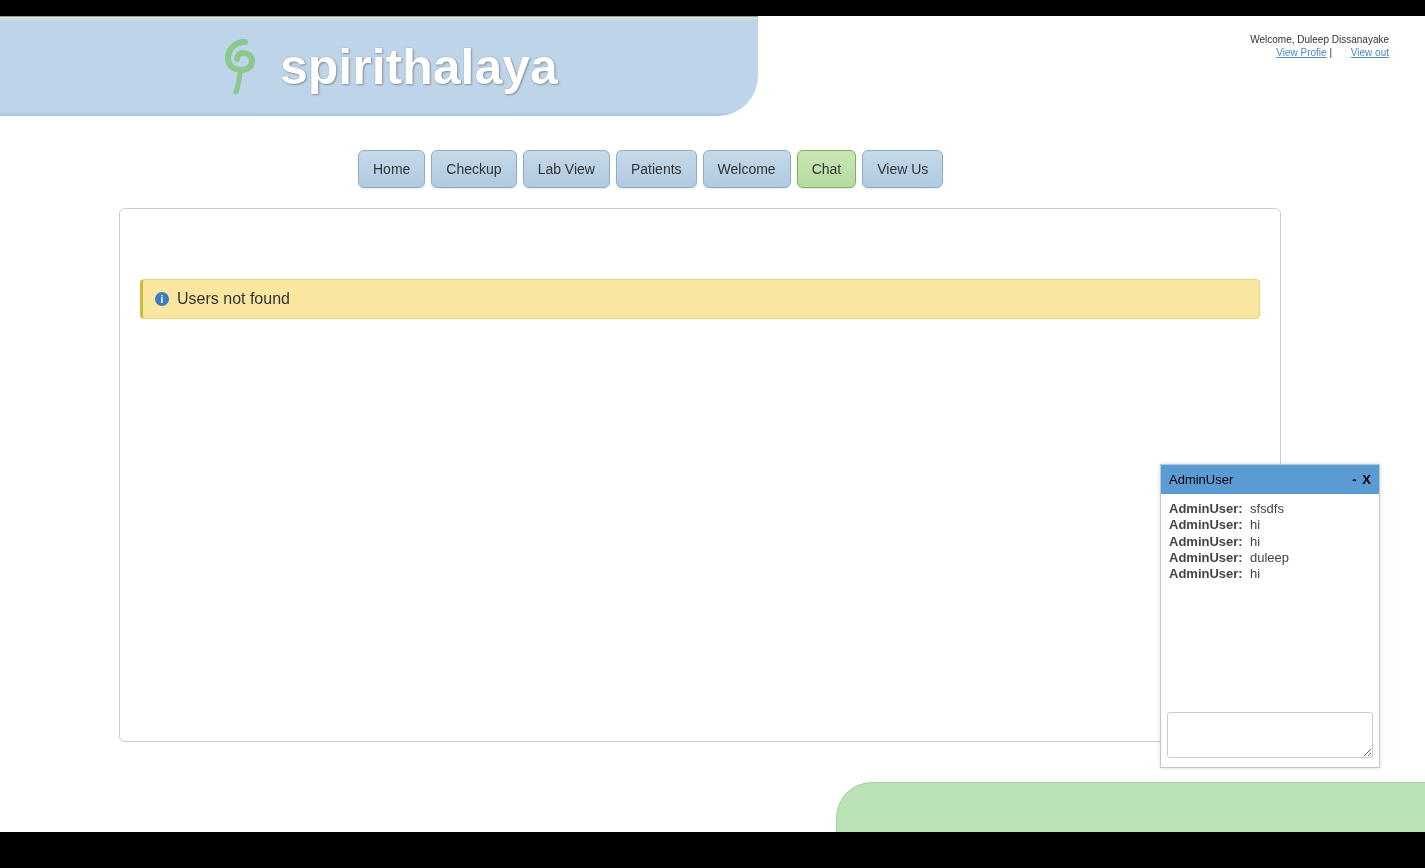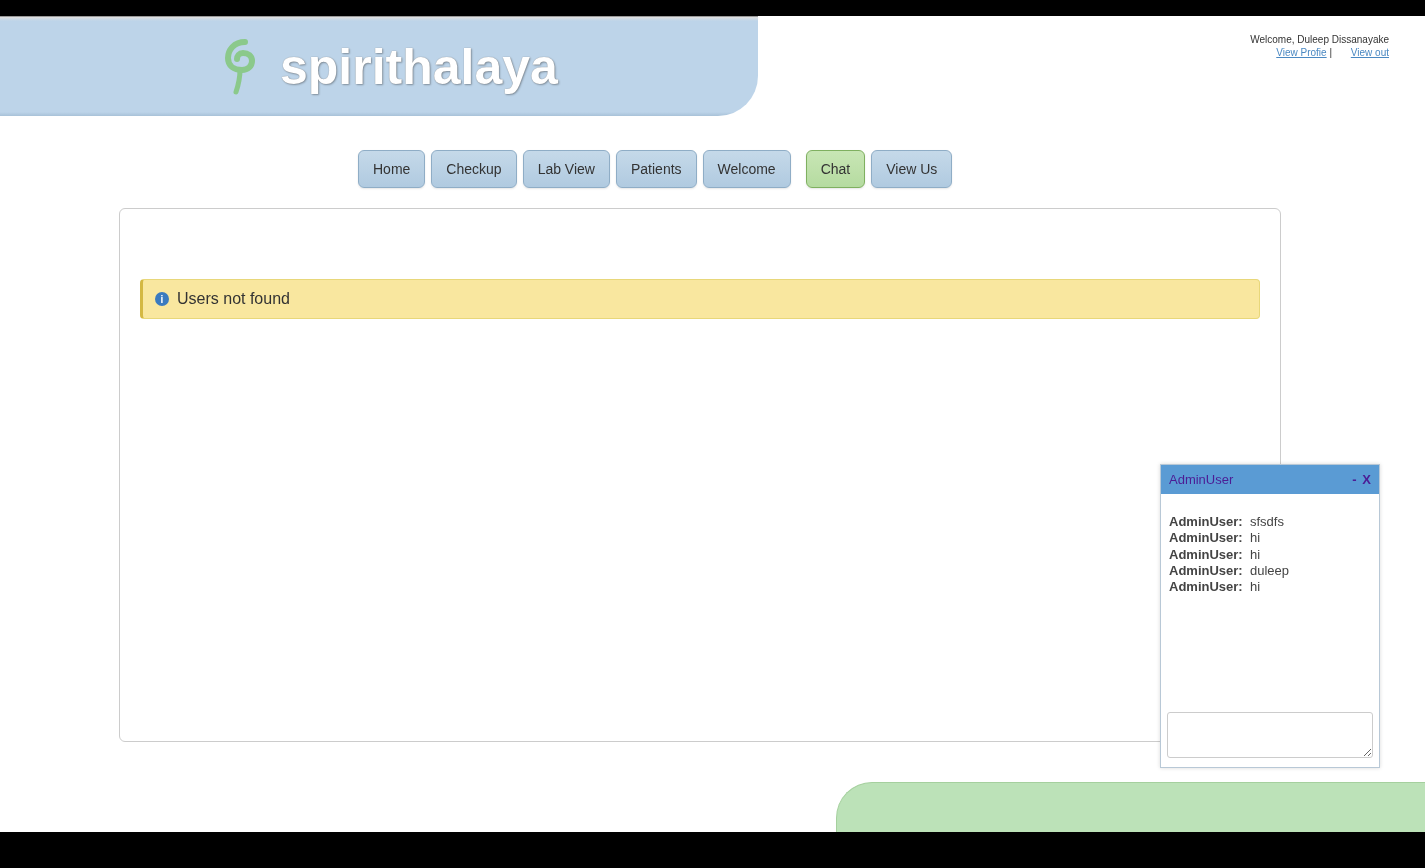--- a/index.html
+++ b/index.html
@@ -96,21 +96,20 @@
       padding: 10px 14px;
       font-size: 14px;
       color: #333;
       cursor: pointer;
       text-align: center;
       box-shadow: 0 1px 2px rgba(0,0,0,0.1);
     }
     .nav-btn.active {
       background: linear-gradient(to bottom, #c8e6b5, #b5dba0);
       border: 1px solid #7fb060;
-      margin-left: 9px;
     }
     .content-box {
       position: absolute;
       top: 208px;
       left: 119px;
       width: 1162px;
       height: 534px;
       border: 1px solid #ccc;
       border-radius: 6px;
       background: #fff;
@@ -145,40 +144,40 @@
       position: absolute;
       top: 464px;
       left: 1160px;
       width: 220px;
       background: #fff;
       border: 1px solid #b8c8d6;
       box-shadow: 0 0 4px rgba(0,0,0,0.15);
     }
     .chat-header {
       background: #5a9bd4;
-      color: #4c1d95;
+      color: #000000;
       padding: 7px 8px;
       font-size: 13px;
       display: flex;
       justify-content: space-between;
       align-items: center;
     }
     .chat-header-controls {
       font-weight: bold;
       font-size: 13px;
     }
     .chat-header-controls .close {
       cursor: pointer;
     }
     .chat-header-controls .minimize {
       cursor: pointer;
       margin-right: 2px;
     }
     .chat-messages {
-      padding: 20px 8px;
+      padding: 7px 8px;
       height: 212px;
       font-size: 13px;
       color: #444;
       line-height: 1.25;
     }
     .chat-messages .msg {
       margin-bottom: 0px;
     }
     .chat-messages .sender {
       font-weight: bold;

